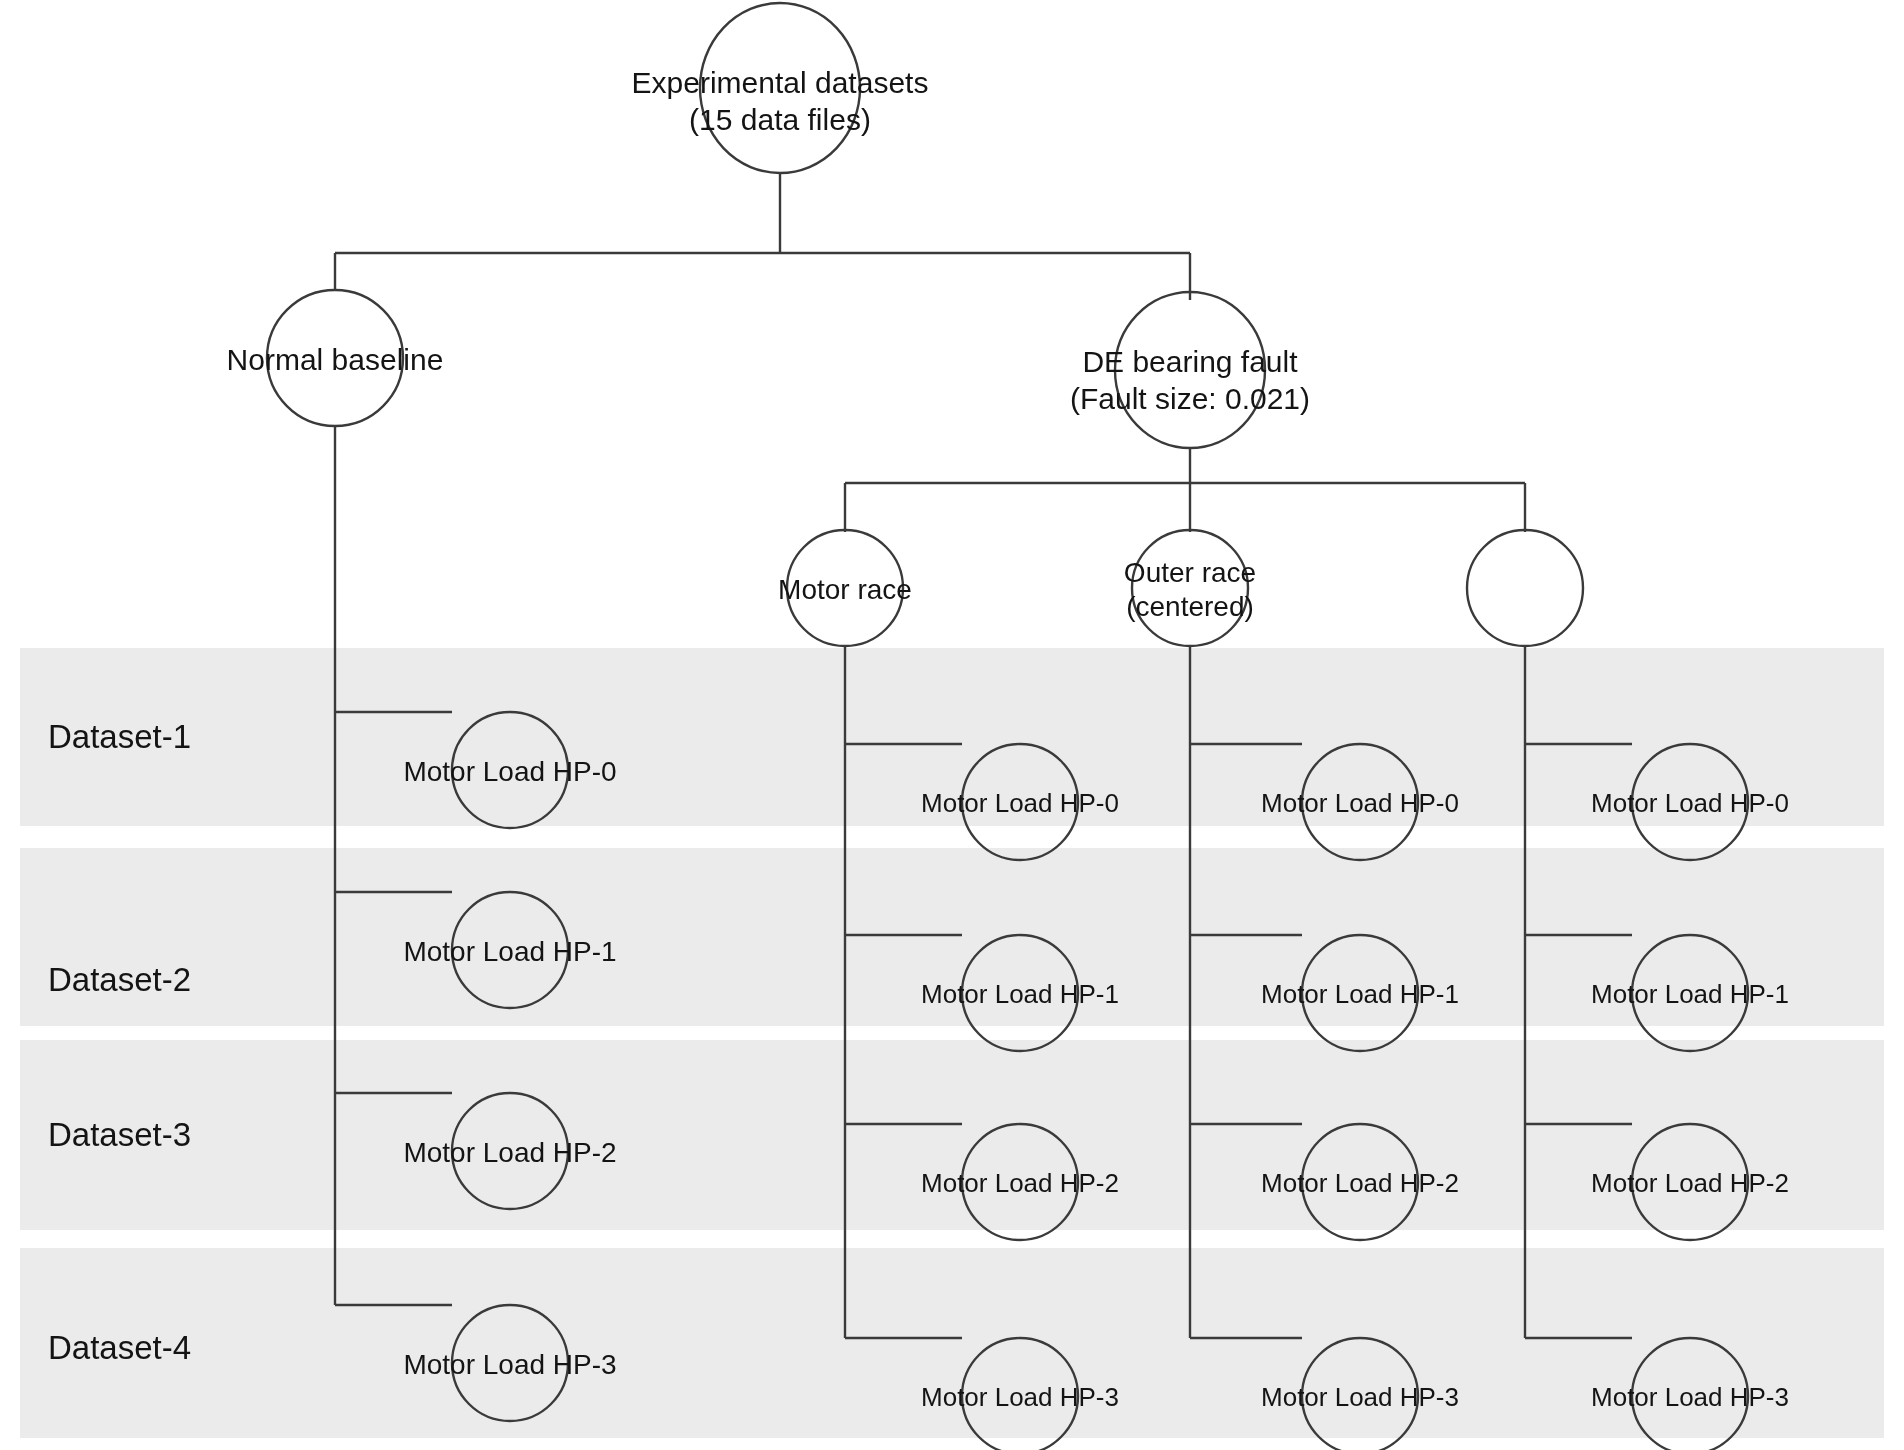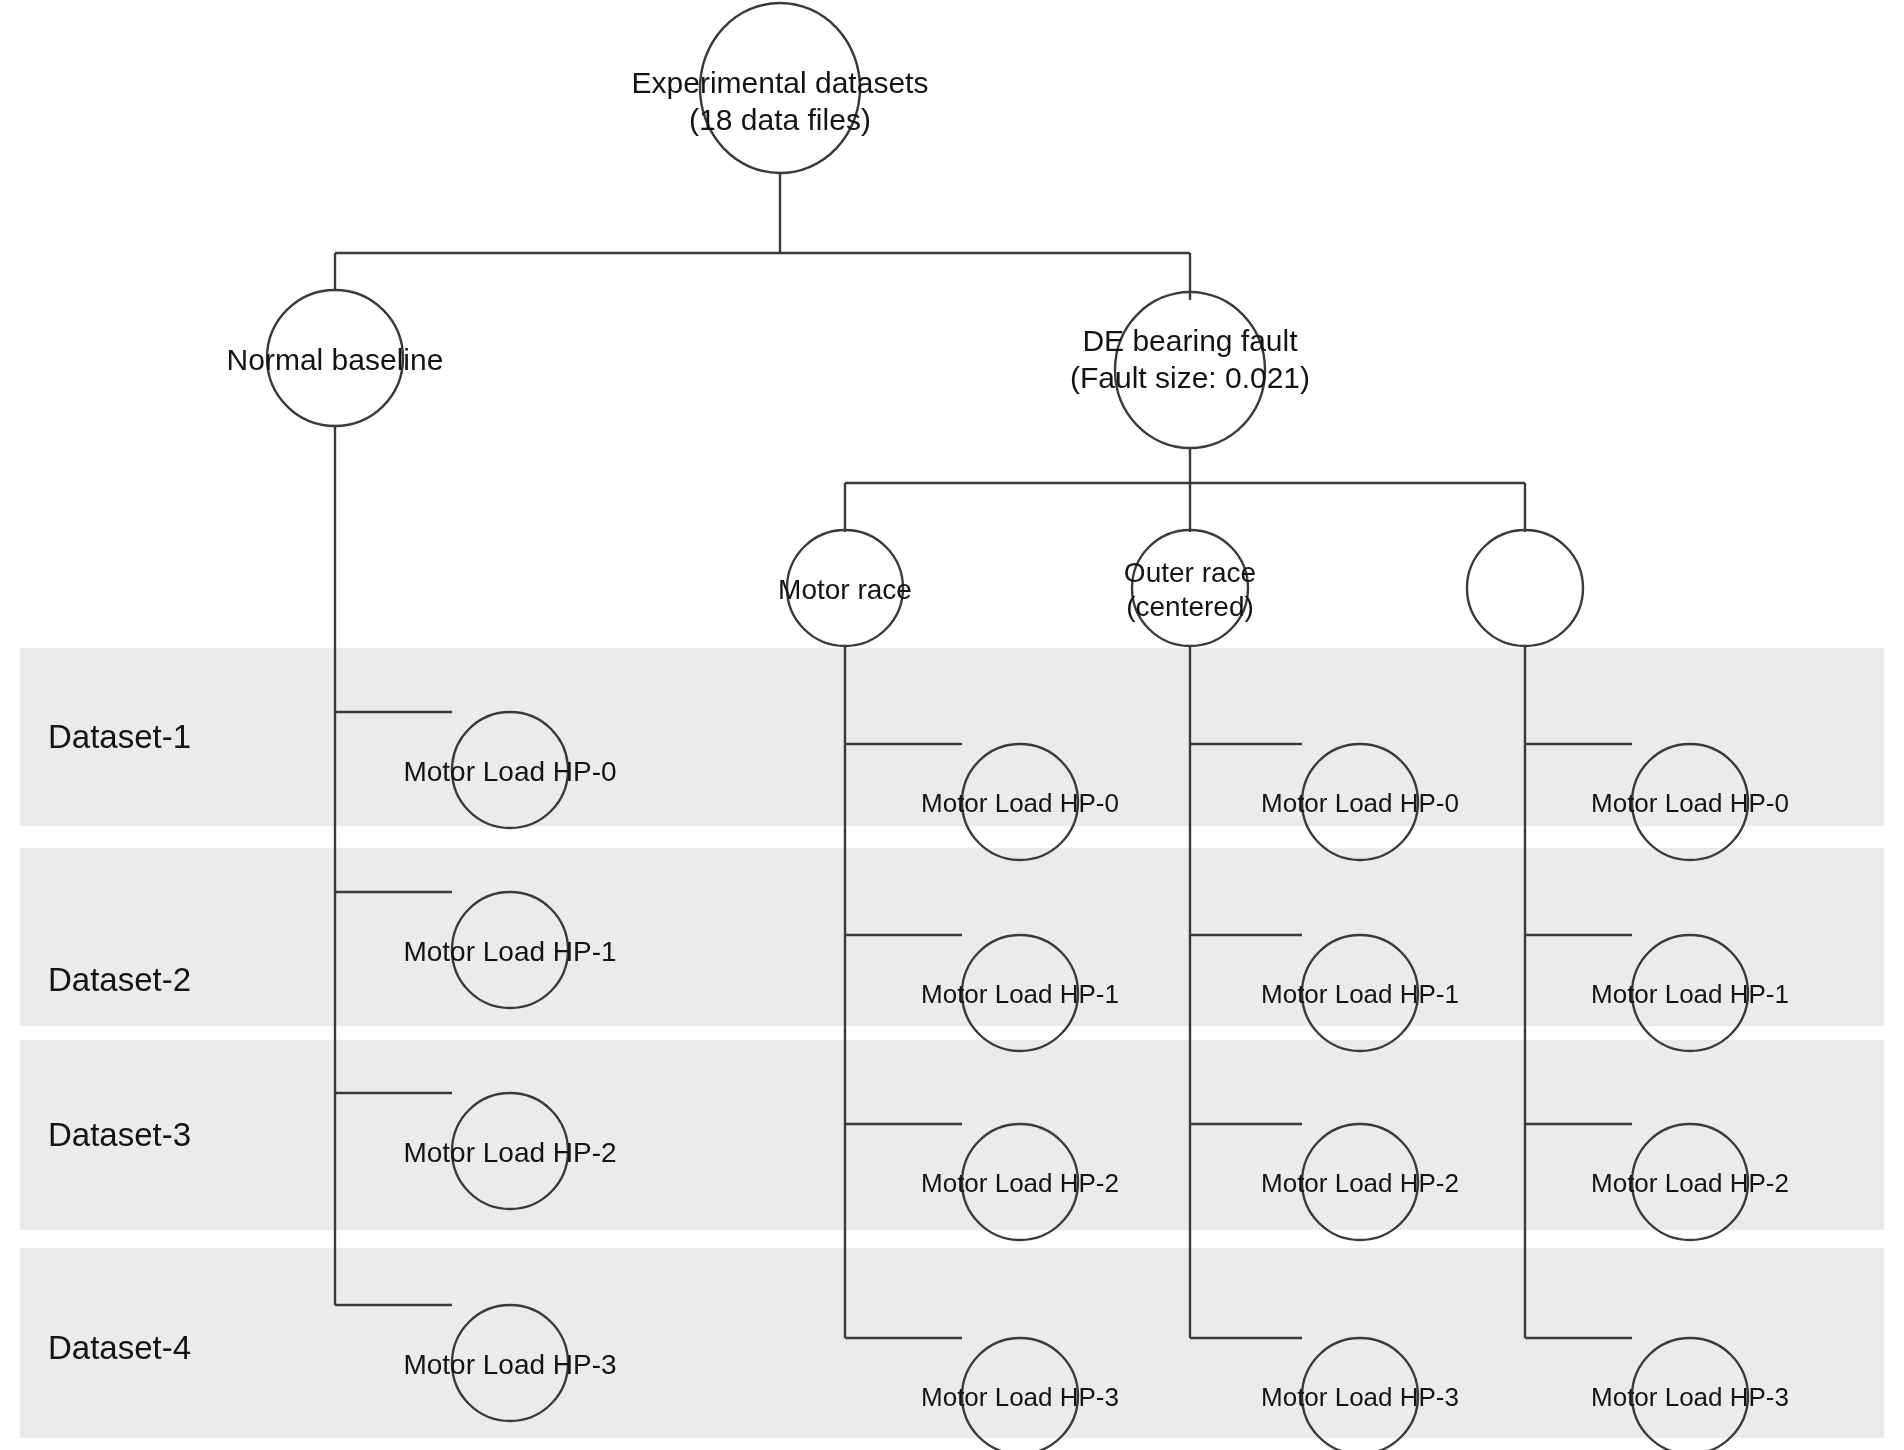--- a/index.html
+++ b/index.html
@@ -131,28 +131,28 @@
       <ellipse cx="1690" cy="993" rx="58" ry="58"></ellipse>
       <line x1="1525" y1="1124" x2="1632" y2="1124"></line>
       <ellipse cx="1690" cy="1182" rx="58" ry="58"></ellipse>
       <line x1="1525" y1="1338" x2="1632" y2="1338"></line>
       <ellipse cx="1690" cy="1396" rx="58" ry="58"></ellipse>
     </g>
   </svg>
 
   <div class="node-label root" style="left:780px; top:102px;">
     <div>Experimental datasets</div>
-    <div>(18 data files)</div>
+    <div>(15 data files)</div>
   </div>
 
   <div class="node-label lvl2" style="left:335px; top:360px;">
     <div>Normal baseline</div>
   </div>
 
-  <div class="node-label lvl2" style="left:1190px; top:360px;">
+  <div class="node-label lvl2" style="left:1190px; top:381px;">
     <div>DE bearing fault</div>
     <div>(Fault size: 0.021)</div>
   </div>
 
   <div class="node-label lvl3" style="left:845px; top:590px;">
     <div>Motor race</div>
   </div>
 
   <div class="node-label lvl3" style="left:1190px; top:590px;">
     <div>Outer race</div>

